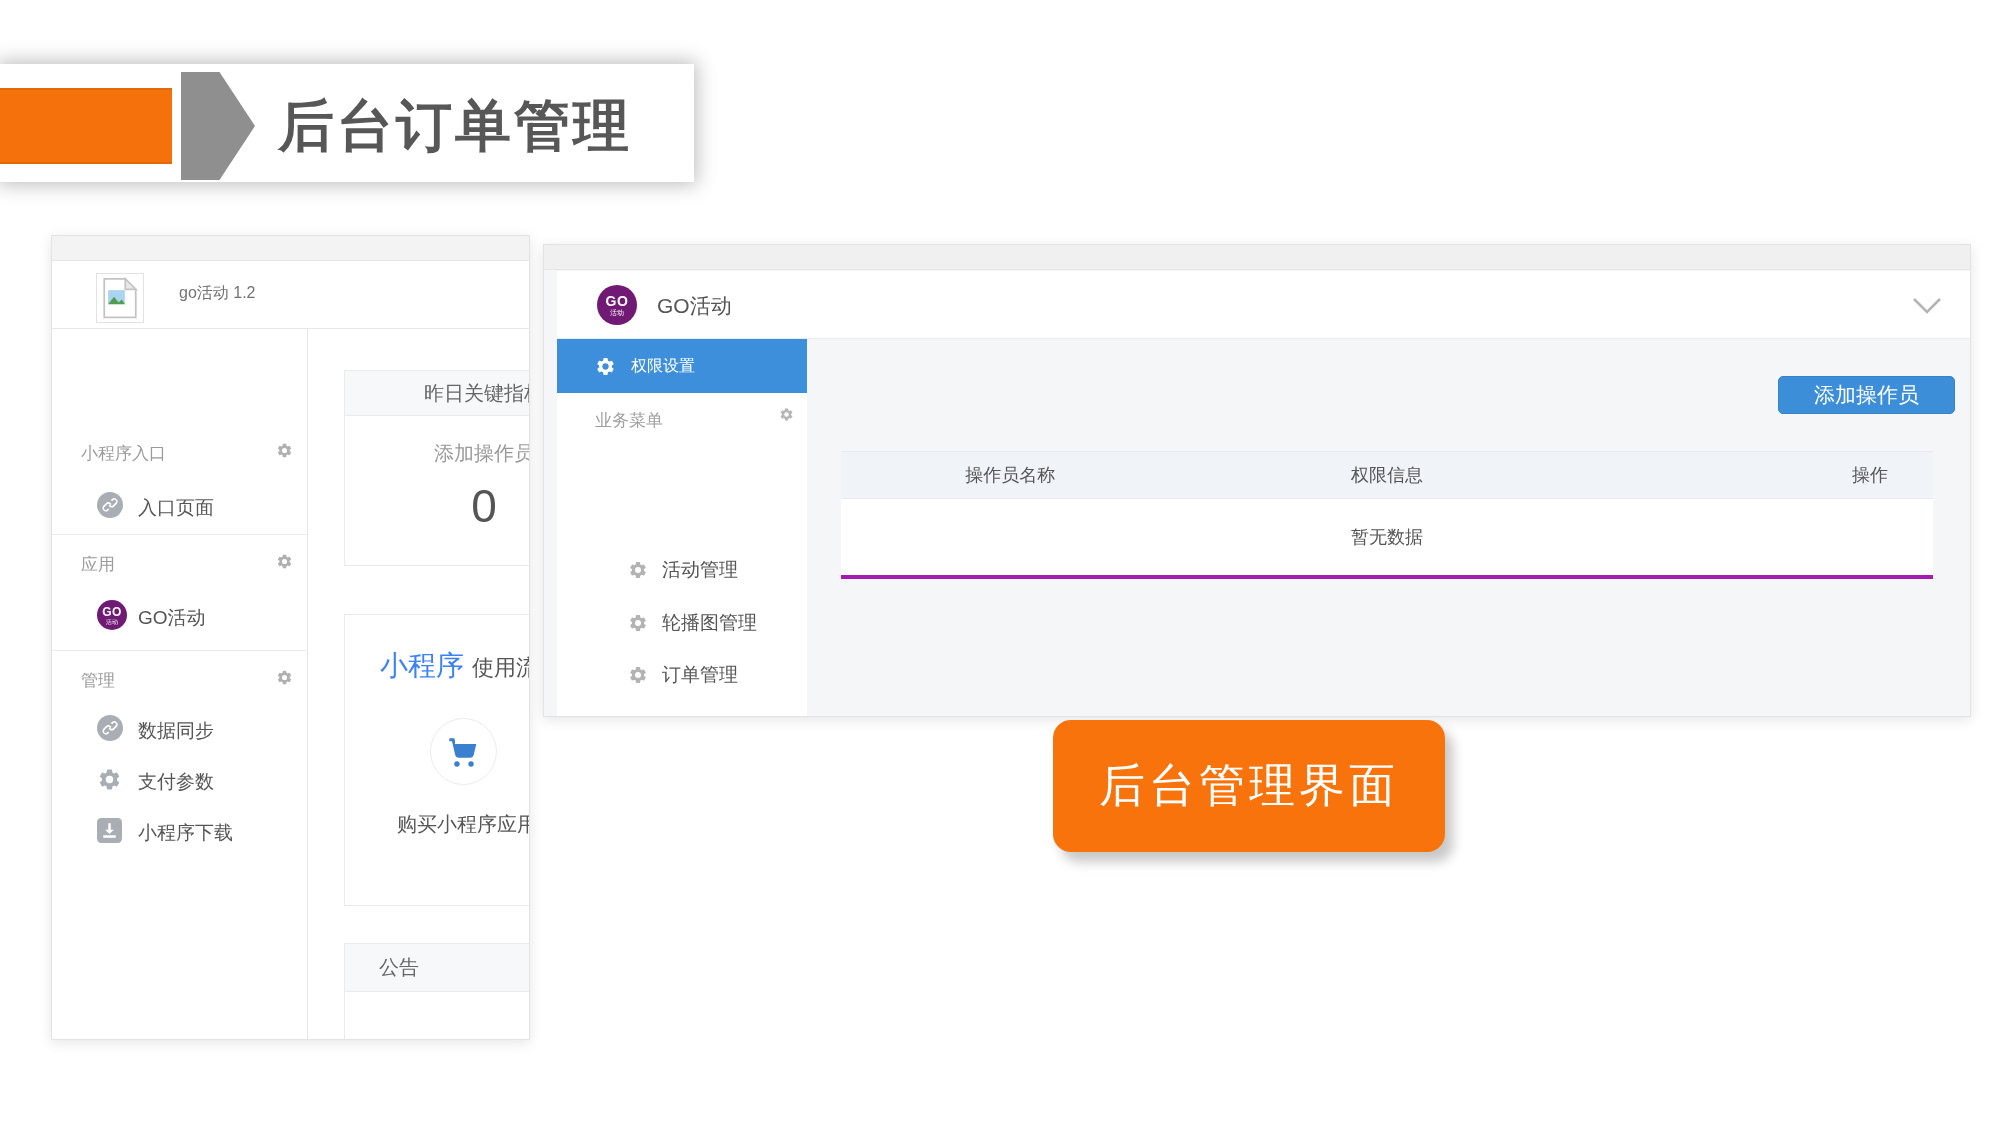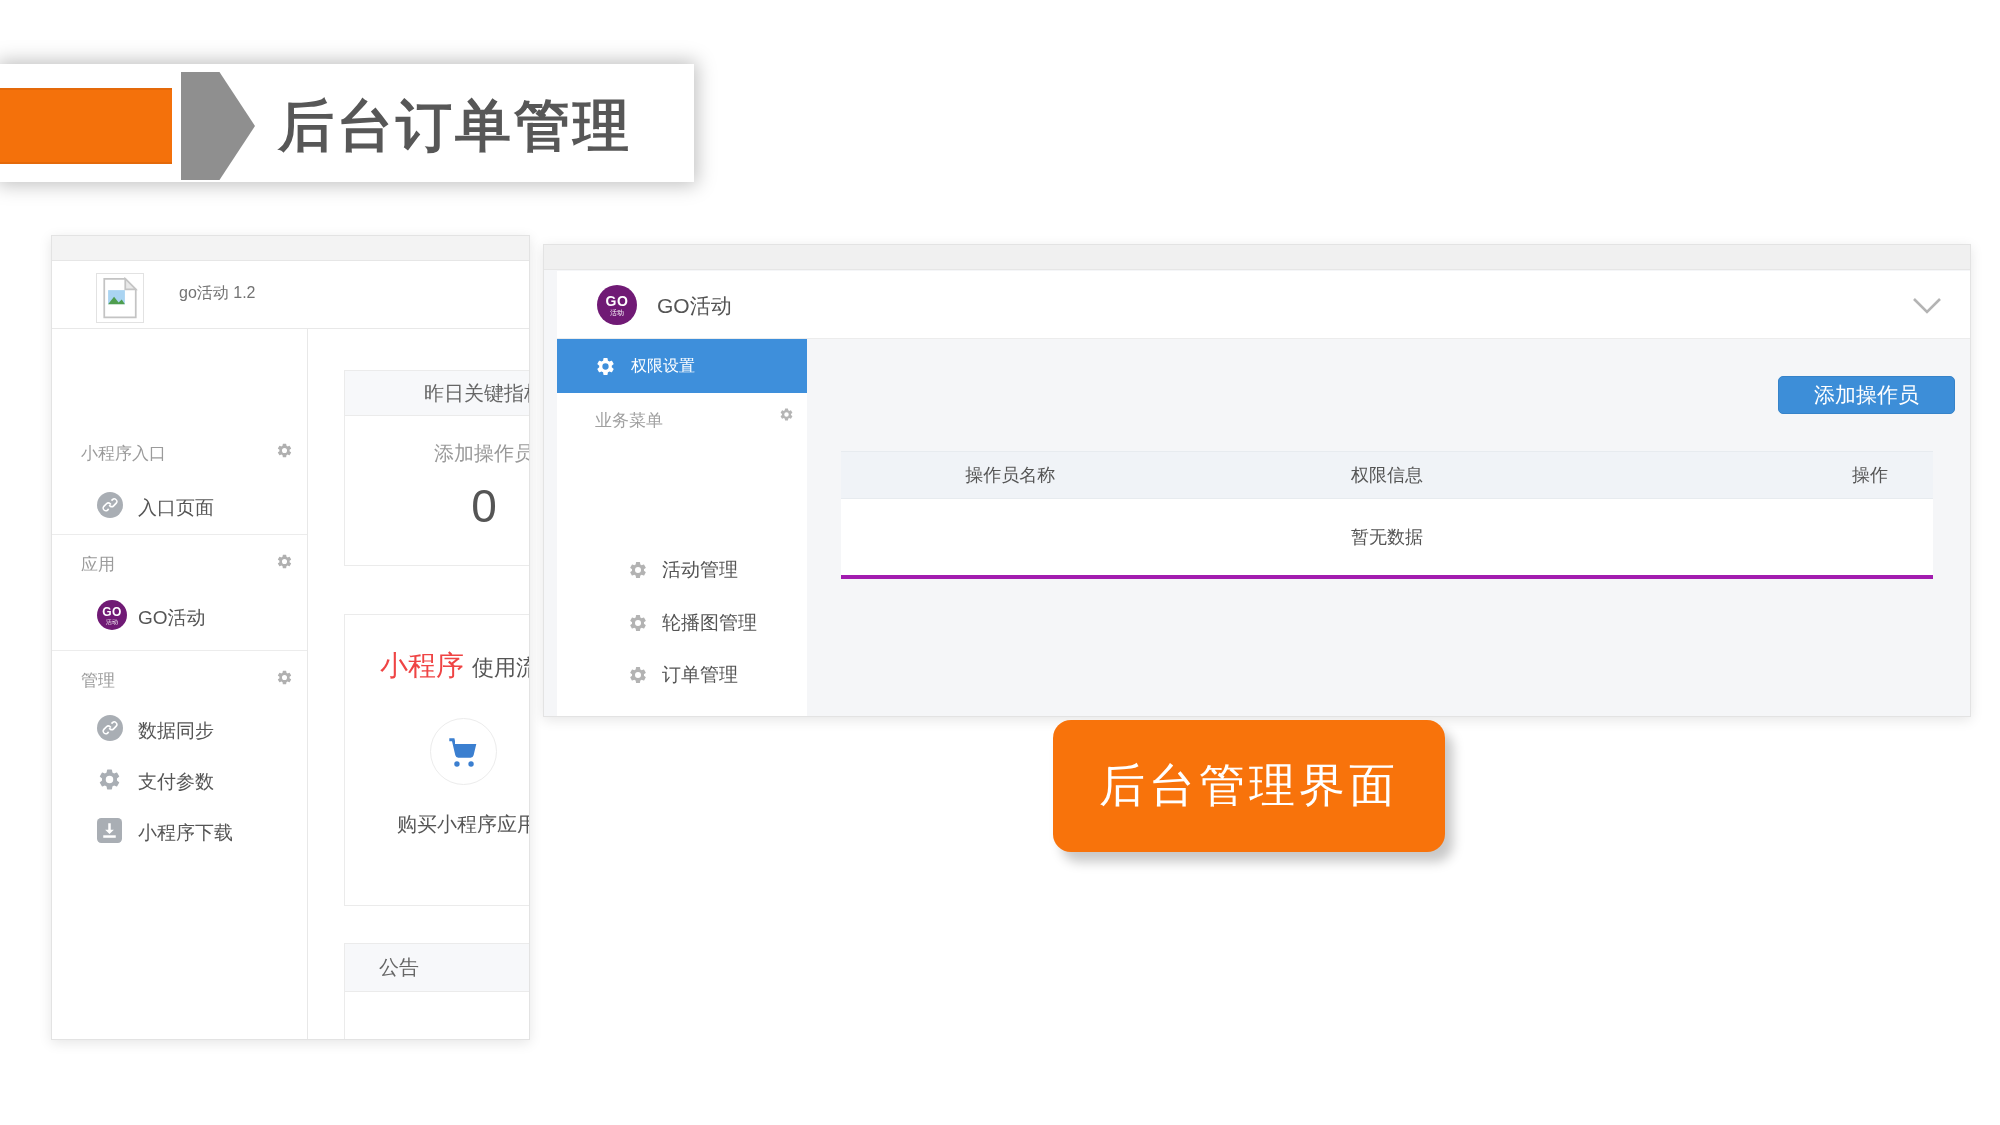--- a/index.html
+++ b/index.html
@@ -36,21 +36,21 @@
   .go-badge { border-radius:50%; background:#701a75; color:#fff; display:flex; flex-direction:column;
      align-items:center; justify-content:center; line-height:1; }
   .go-badge b { font-size:12px; letter-spacing:0.5px; }
   .go-badge i { font-style:normal; font-size:6px; margin-top:1px; }
 
   .dash-card { position:absolute; left:292px; width:280px; background:#fff; border:1px solid #ebebeb; }
   .card-head { height:45px; background:#f7f8fa; border-bottom:1px solid #ebebeb; display:flex; align-items:center; justify-content:center; font-size:20px; color:#666; }
   .metric-label { margin-top:24px; text-align:center; font-size:20px; color:#999; }
   .metric-value { margin-top:12px; text-align:center; font-size:46px; color:#555; }
   .guide-head { padding:32px 0 0 35px; white-space:nowrap; }
-  .guide-hl { font-size:28px; color:#ef4444; }
+  .guide-hl { font-size:28px; color:#3b82f6; }
   .guide-rest { font-size:22px; color:#555; margin-left:8px; }
   .cart-wrap { position:absolute; left:85px; top:103px; width:67px; height:67px; border:1px solid #ececec; border-radius:50%;
      display:flex; align-items:center; justify-content:center; }
   .guide-caption { position:absolute; left:52px; top:196px; font-size:20px; color:#555; white-space:nowrap; }
 
   
   .rw { left:543px; top:244px; width:1428px; height:473px; background:#f5f6f8; }
   .rw-header { position:absolute; left:13px; top:26px; right:0; height:68px; background:#fff; border-bottom:1px solid #ececec; }
   .rw-go { position:absolute; left:40px; top:14px; width:40px; height:40px; }
   .rw-appname { position:absolute; left:100px; top:21px; font-size:21px; color:#555; }

